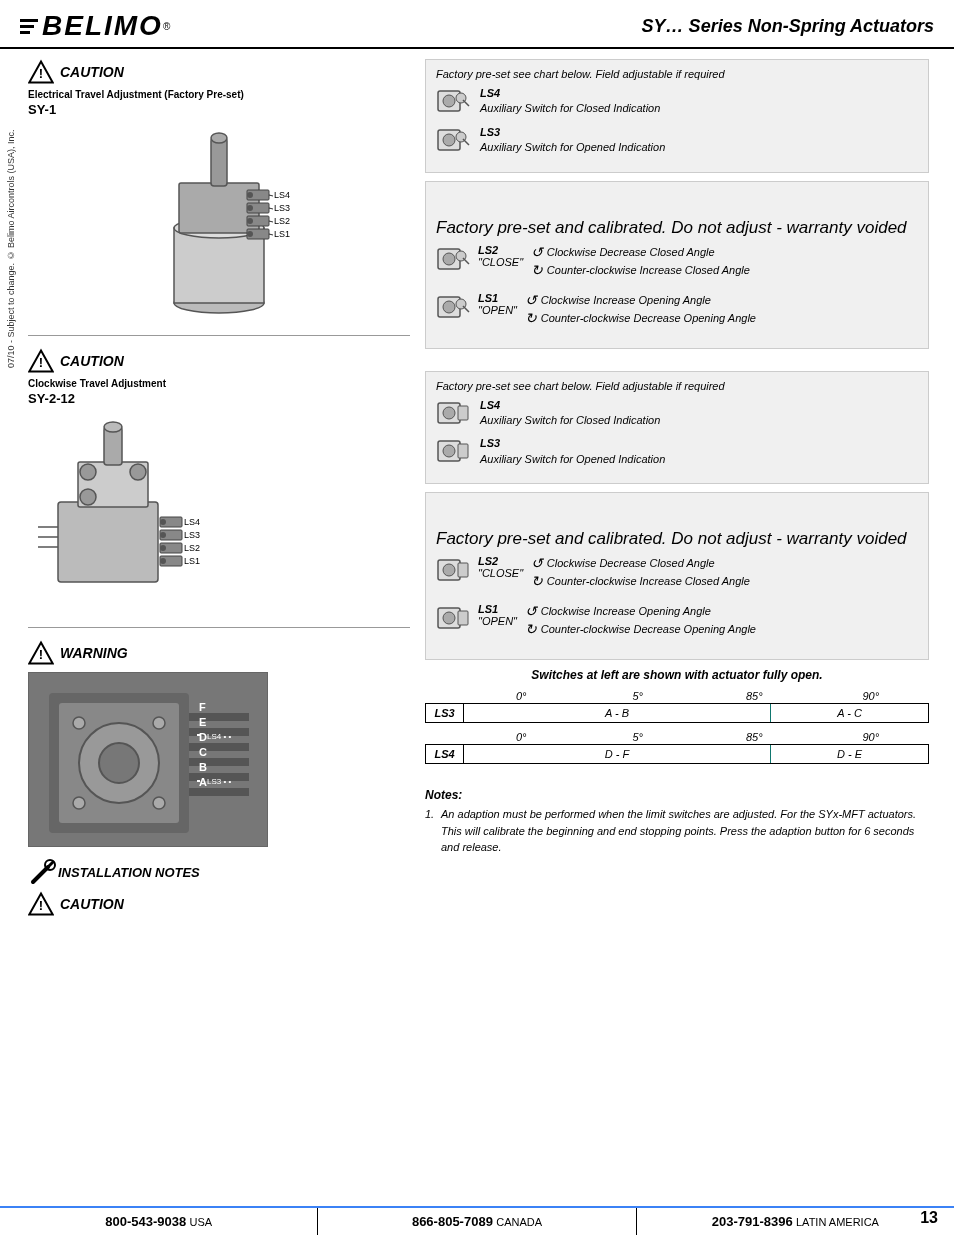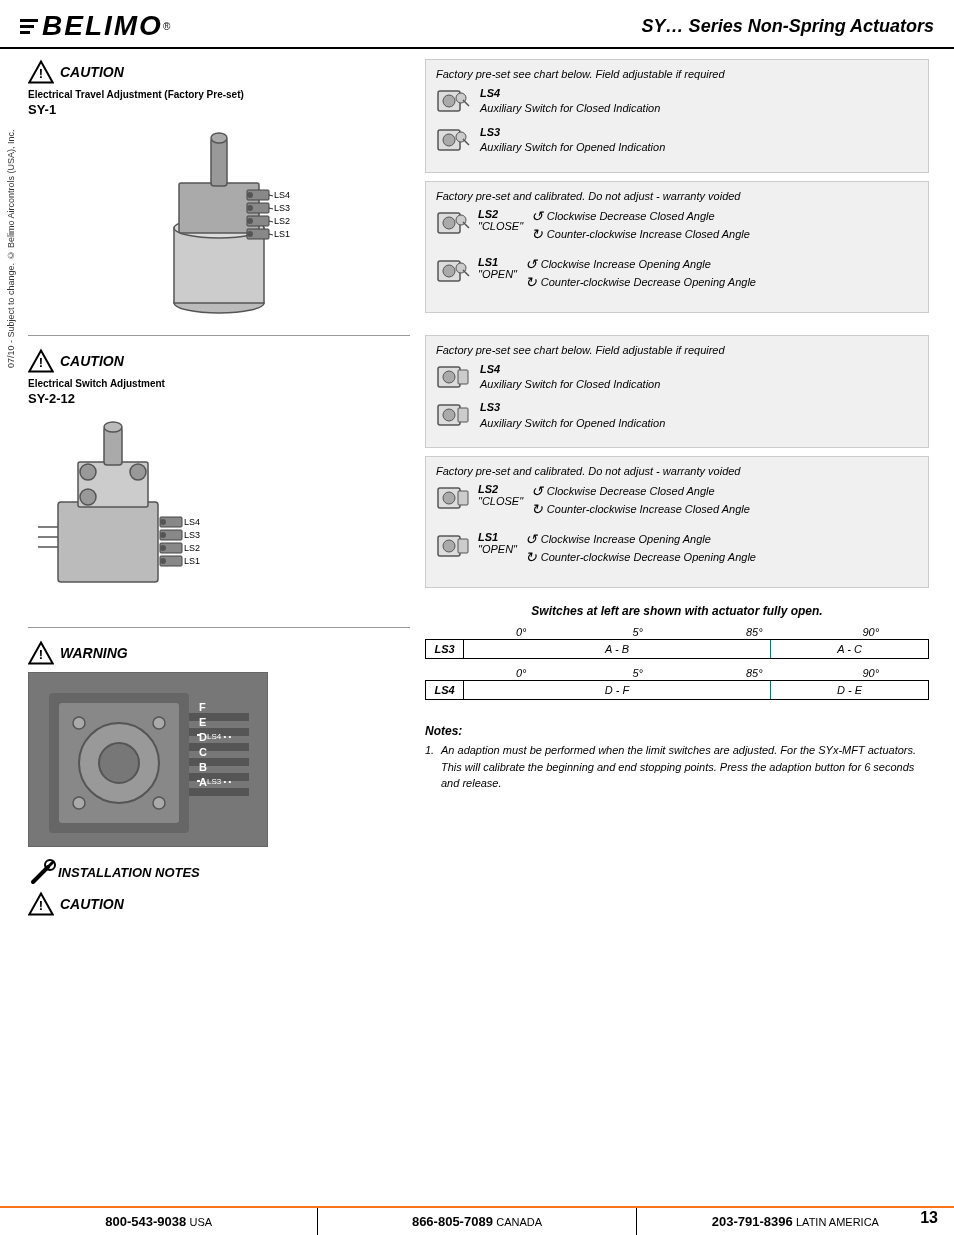--- a/index.html
+++ b/index.html
@@ -158,22 +158,23 @@
     }
 
     
     .calibrated-box {
       background: #f0f0f0;
       border: 1px solid #ccc;
       padding: 8px 10px;
       margin-bottom: 8px;
     }
     .calibrated-box-title {
-      font-size: 11px;
+      font-size: 17px;
       margin-bottom: 6px;
+      margin-top: 28px;
     }
 
     
     .adj-item {
       display: flex;
       align-items: flex-start;
       margin-bottom: 8px;
     }
     .adj-switch-icon {
       width: 36px;
@@ -213,21 +214,21 @@
       margin-bottom: 6px;
     }
     .warning-label {
       font-style: italic;
       font-weight: bold;
       font-size: 14px;
     }
 
     
     .switch-table-section {
-      margin-top: 16px;
+      margin-top: 8px;
     }
     .switch-table-title {
       font-weight: bold;
       font-size: 12px;
       text-align: center;
       margin-bottom: 8px;
     }
     .switch-data-row {
       display: flex;
       border: 1px solid #000;
@@ -293,21 +294,21 @@
     .notes-list li .num {
       min-width: 16px;
     }
 
     
     .footer {
       position: absolute;
       bottom: 0;
       left: 0;
       right: 0;
-      border-top: 2px solid #f97316;
+      border-top: 2px solid #3b82f6;
       display: flex;
       align-items: center;
       background: #fff;
     }
     .footer-item {
       flex: 1;
       text-align: center;
       padding: 6px 4px;
       font-size: 12px;
       border-right: 1px solid #000;
@@ -405,21 +406,21 @@
 
       <hr class="section-divider">
 
       <div class="caution-header">
         <svg class="caution-icon triangle-icon" viewBox="0 0 40 36">
           <polygon points="20,2 38,34 2,34" fill="none" stroke="#000" stroke-width="3"></polygon>
           <text x="20" y="28" text-anchor="middle" font-size="20" font-weight="bold">!</text>
         </svg>
         <span class="caution-label" style="font-style:italic; font-weight:bold; font-size:14px;">CAUTION</span>
       </div>
-      <div class="section-title">Electrical Switch Adjustment</div>
+      <div class="section-title">Clockwise Travel Adjustment</div>
       <div class="section-subtitle">SY-2-12</div>
 
       <div class="diagram-area">
         <svg width="200" height="200" viewBox="0 0 200 200">
 
           <rect x="30" y="90" width="100" height="80" fill="#bbb" stroke="#555" stroke-width="1.5" rx="3"></rect>
 
           <rect x="50" y="50" width="70" height="45" fill="#ccc" stroke="#555" stroke-width="1.5" rx="2"></rect>
 
           <circle cx="60" cy="60" r="8" fill="#999" stroke="#555" stroke-width="1.5"></circle>

